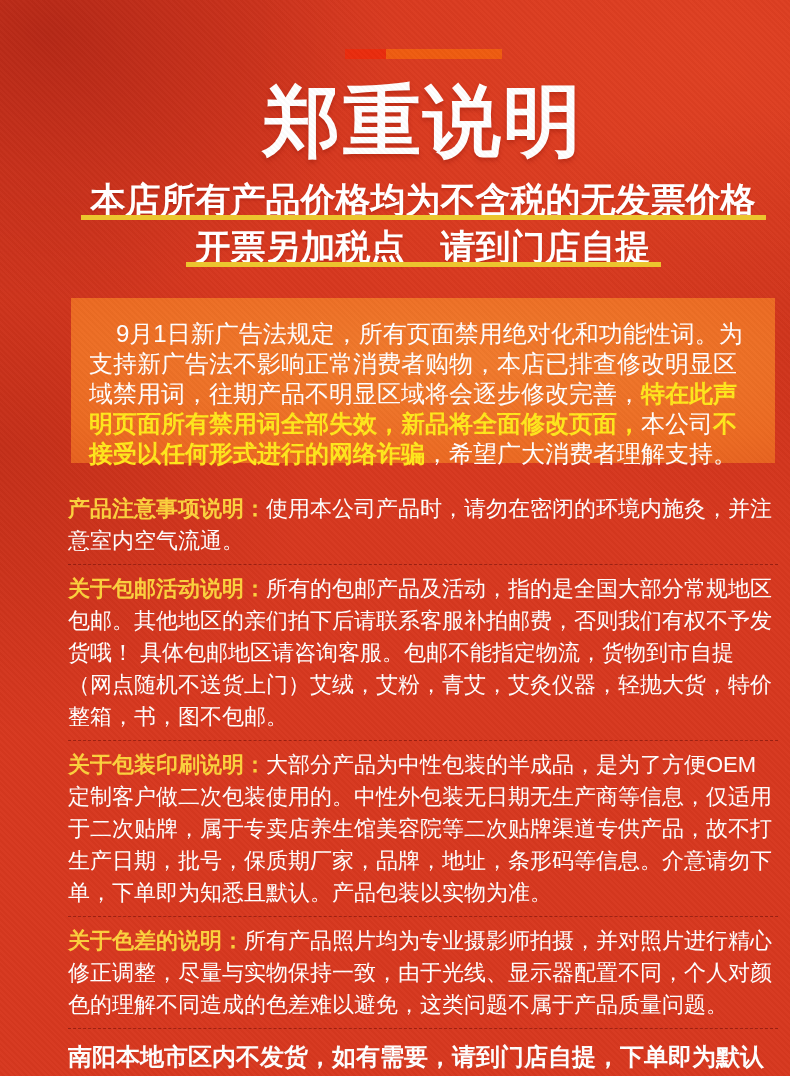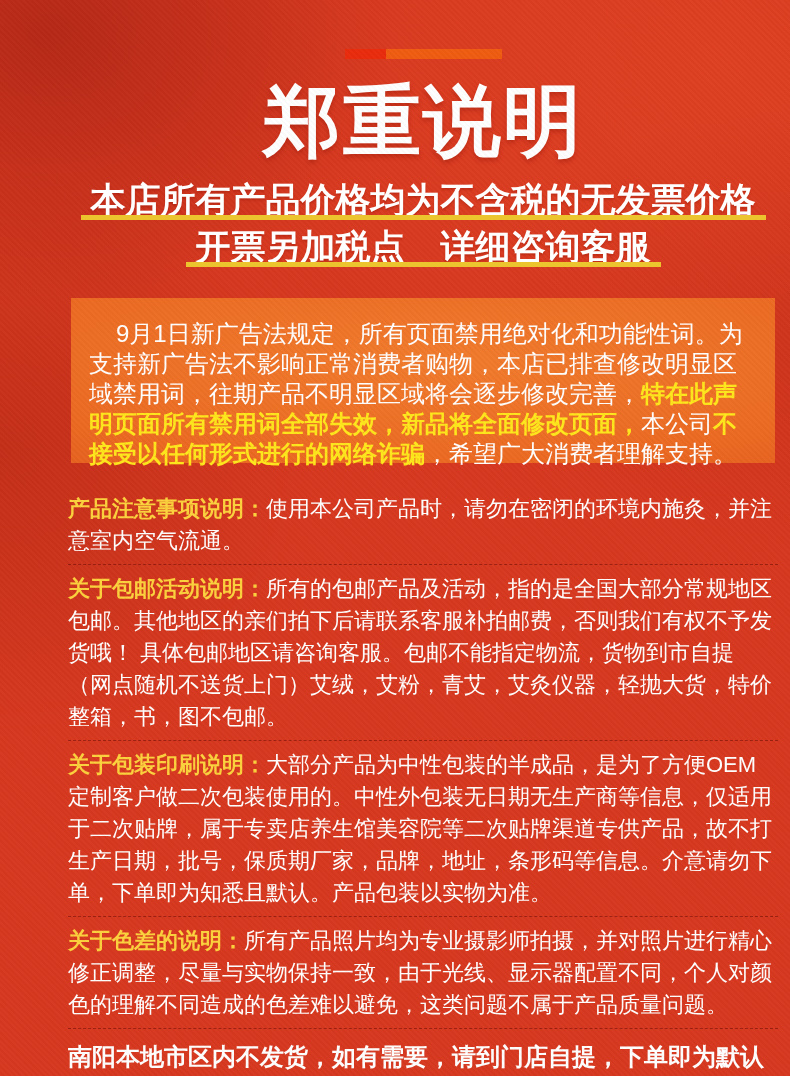--- a/index.html
+++ b/index.html
@@ -142,21 +142,21 @@
 
   <div class="accent-bar">
     <span class="seg-left"></span>
     <span class="seg-right"></span>
   </div>
 
   <h1 class="title">郑重说明</h1>
 
   <div class="subtitle">
     <span class="line"><span class="u">本店所有产品价格均为不含税的无发票价格</span></span>
-    <span class="line"><span class="u">开票另加税点　详细咨询客服</span></span>
+    <span class="line"><span class="u">开票另加税点　请到门店自提</span></span>
   </div>
 
   <div class="notice-box">
     <p><span>9月1日新广告法规定，所有页面禁用绝对化和功能性词。为支持新广告法不影响正常消费者购物，本店已排查修改明显区域禁用词，往期产品不明显区域将会逐步修改完善，</span><span class="hl">特在此声明页面所有禁用词全部失效，新品将全面修改页面，</span><span>本公司</span><span class="hl">不接受以任何形式进行的网络诈骗</span><span>，希望广大消费者理解支持。</span></p>
   </div>
 
   <div class="sections">
     <p class="sec">
       <span class="lab">产品注意事项说明：</span><span>使用本公司产品时，请勿在密闭的环境内施灸，并注意室内空气流通。</span>
     </p>

